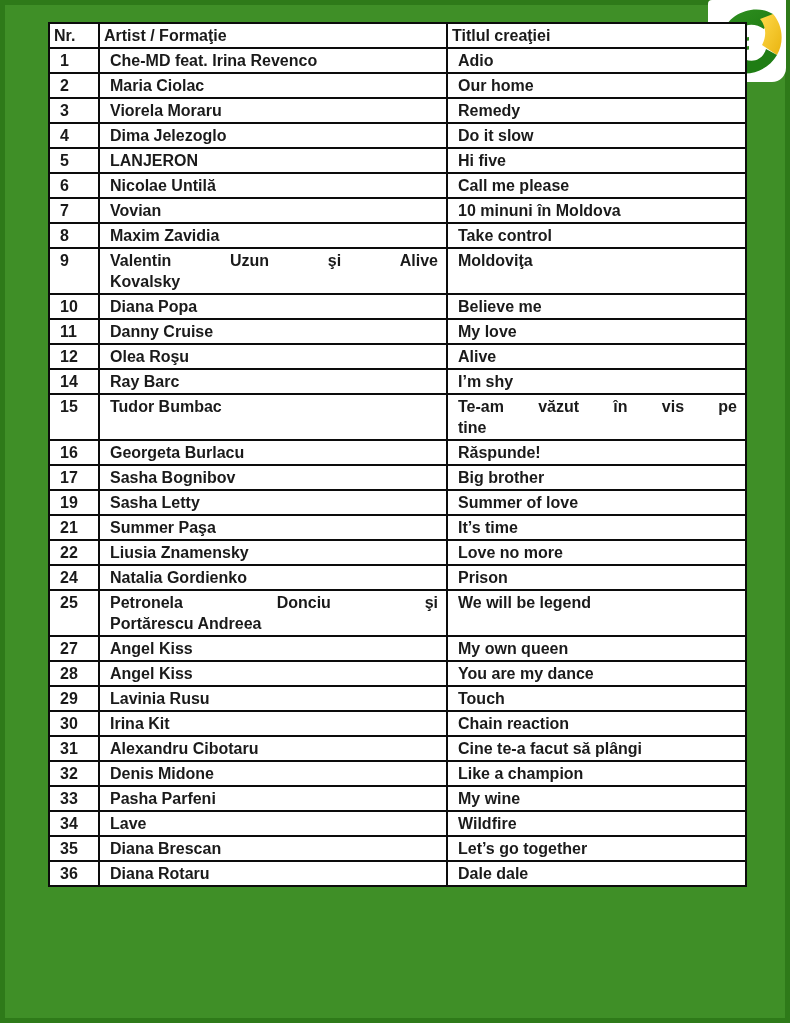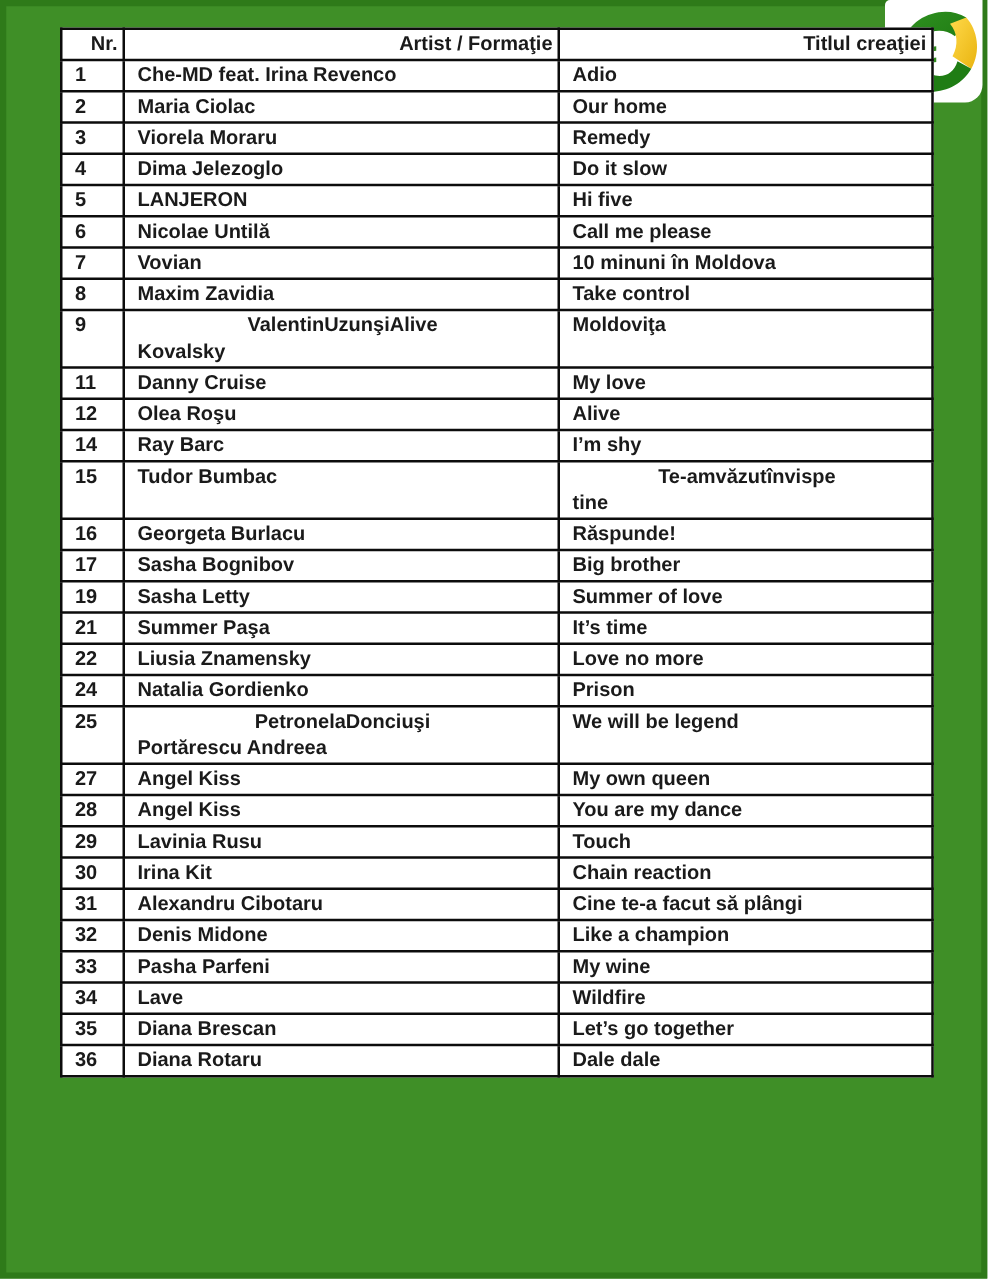--- a/index.html
+++ b/index.html
@@ -25,30 +25,30 @@
     border:2px solid #0c0c0c;
     font-weight:700;
     font-size:16px;
     line-height:21px;
     color:#1a1a1a;
     padding:1px 8px 1px 10px;
     vertical-align:top;
     overflow:hidden;
   }
   table.song-table th{
-    text-align:right;
+    text-align:left;
     height:20px;
     padding:1px 4px;
   }
   table.song-table td{height:20px;}
   col.c-nr{width:50px;}
   col.c-artist{width:348px;}
   col.c-title{width:299px;}
   .cell-nr{text-align:left;}
-  .jline{display:flex;justify-content:center;}
+  .jline{display:flex;justify-content:space-between;}
   
   .logo-box{
     position:absolute;
     top:0;right:4px;
     width:78px;height:82px;
     background:#ffffff;
     border-radius:4px 0 14px 22px;
   }
   .logo-box svg{display:block;width:78px;height:82px;}
 </style>
@@ -146,20 +146,25 @@
               <span>Valentin</span>
               <span>Uzun</span>
               <span>şi</span>
               <span>Alive</span>
             </div>
             <div>Kovalsky</div>
           </td>
     <td class="cell-title">Moldoviţa</td>
   </tr>
 
+  <tr>
+    <td class="cell-nr">10</td>
+    <td class="cell-artist">Diana Popa</td>
+    <td class="cell-title">Believe me</td>
+  </tr>
 
   <tr>
     <td class="cell-nr">11</td>
     <td class="cell-artist">Danny Cruise</td>
     <td class="cell-title">My love</td>
   </tr>
 
   <tr>
     <td class="cell-nr">12</td>
     <td class="cell-artist">Olea Roşu</td>

